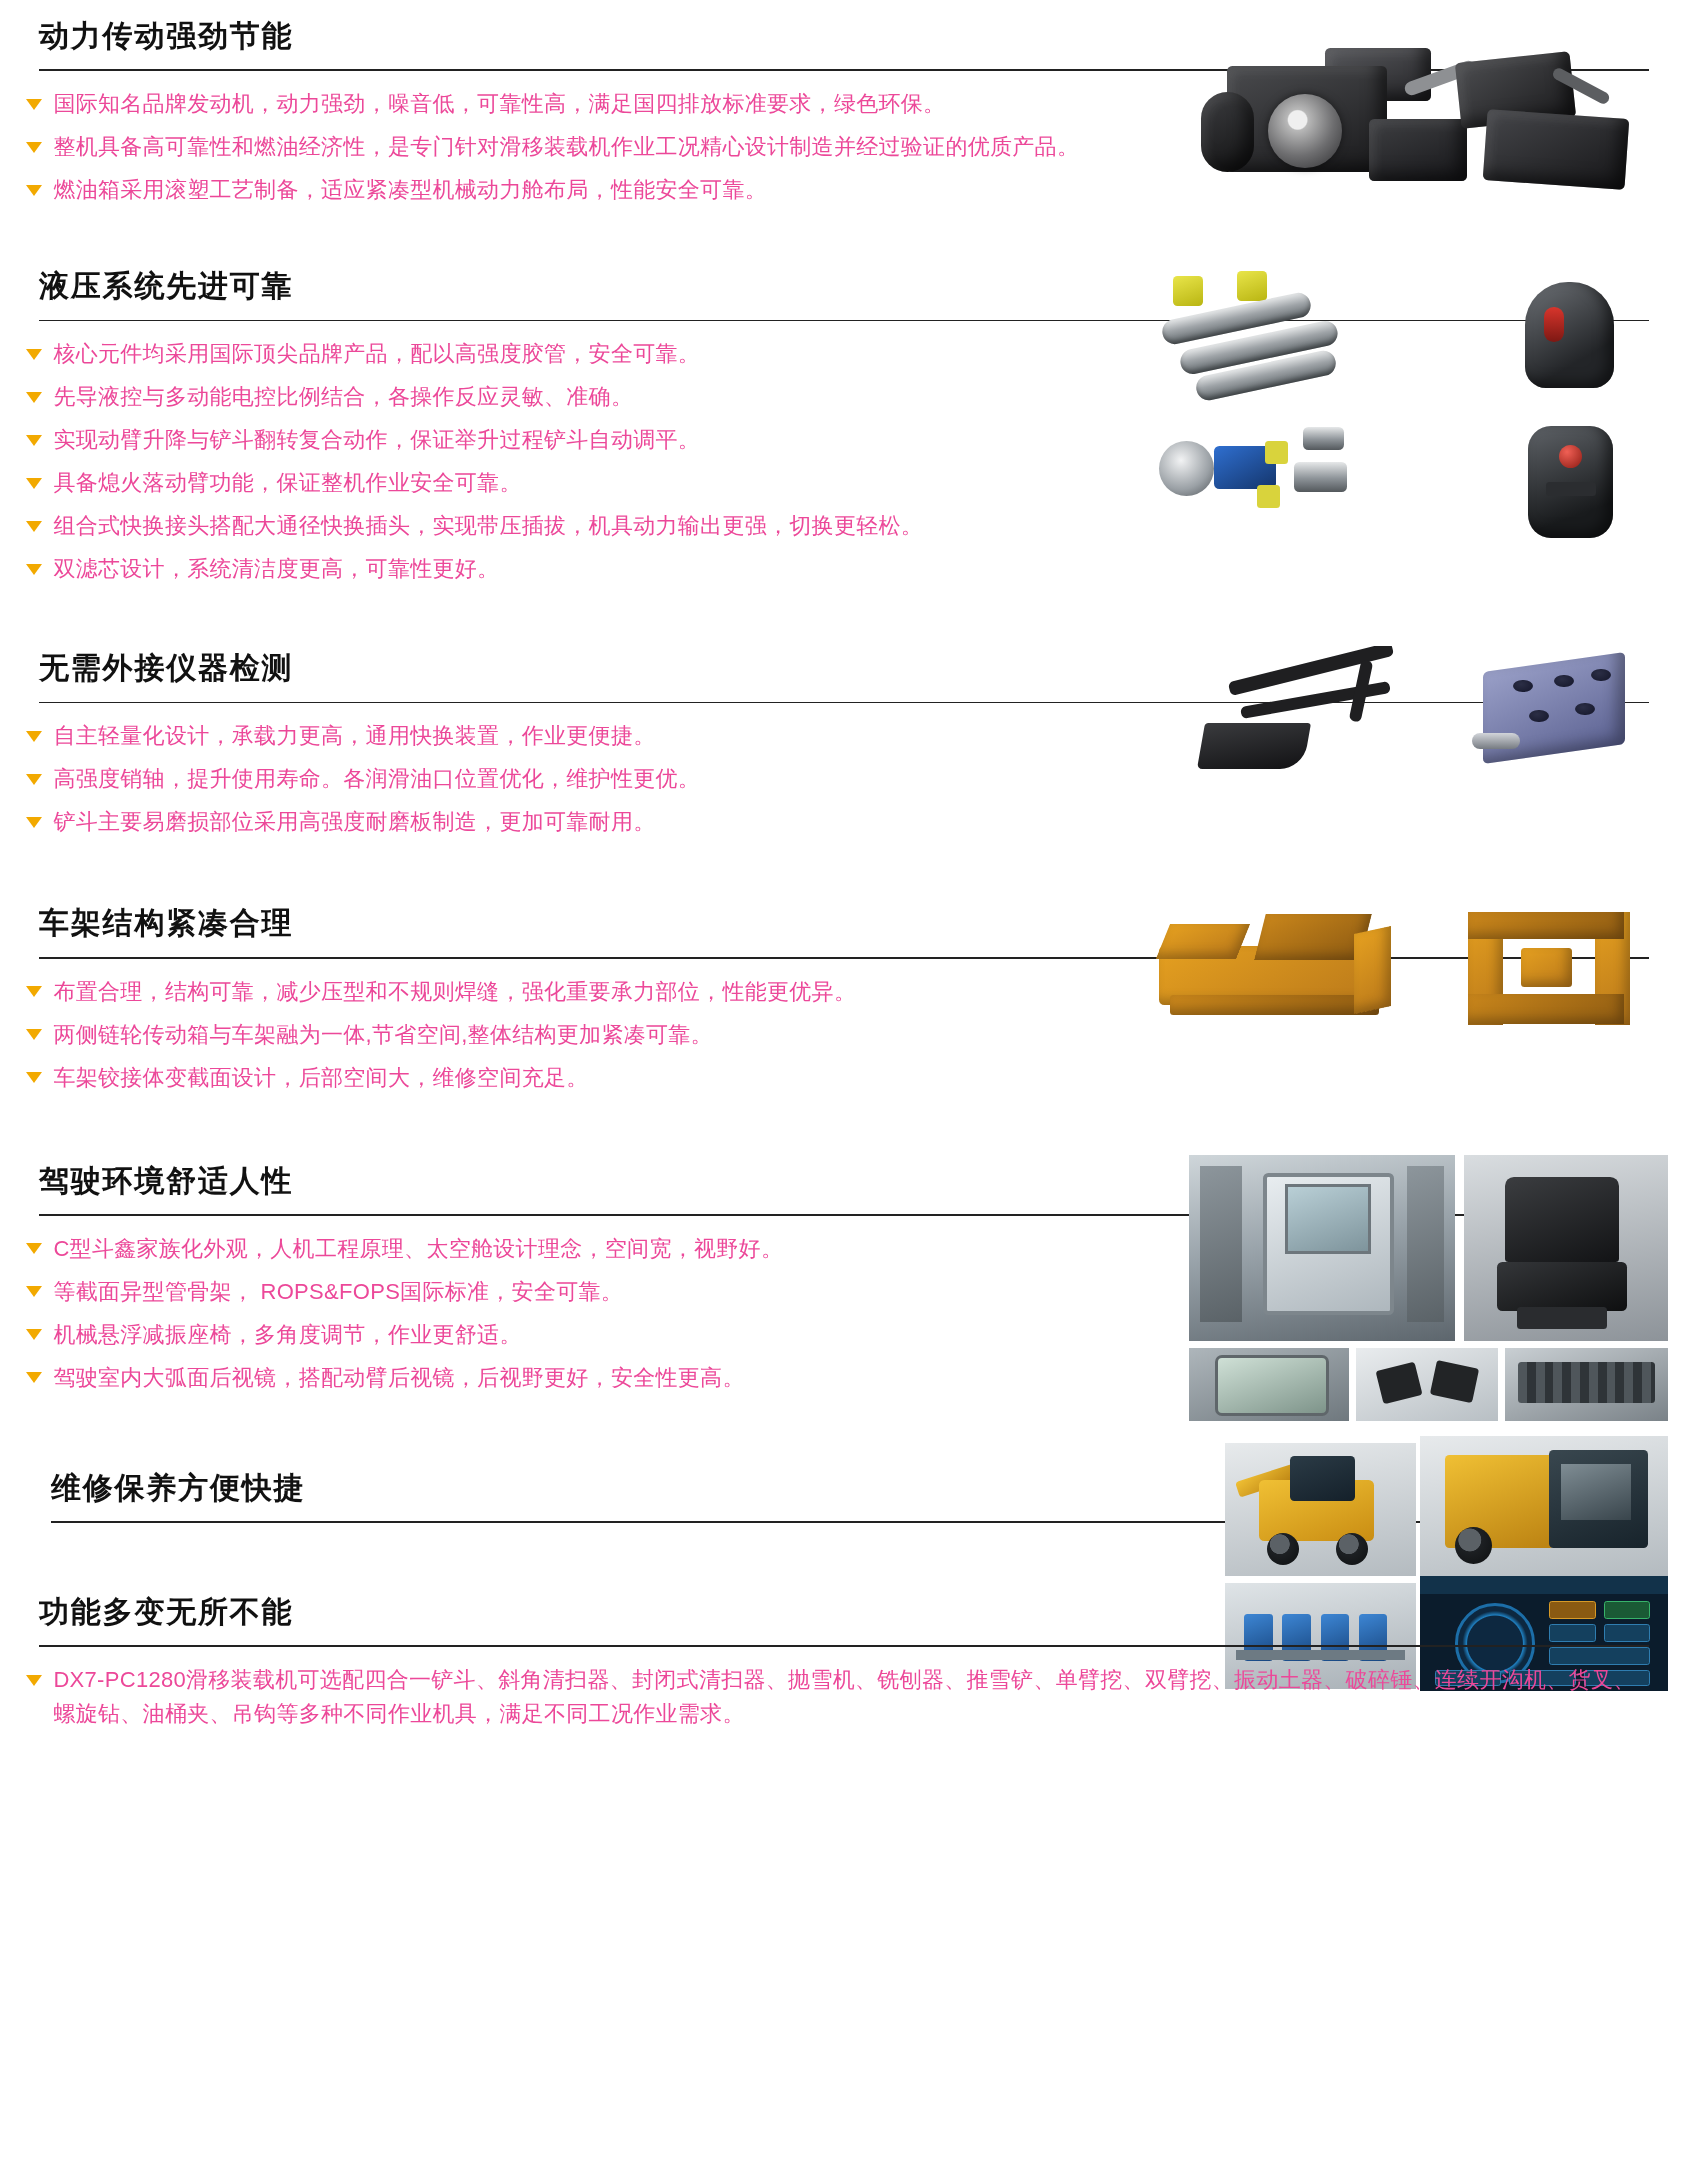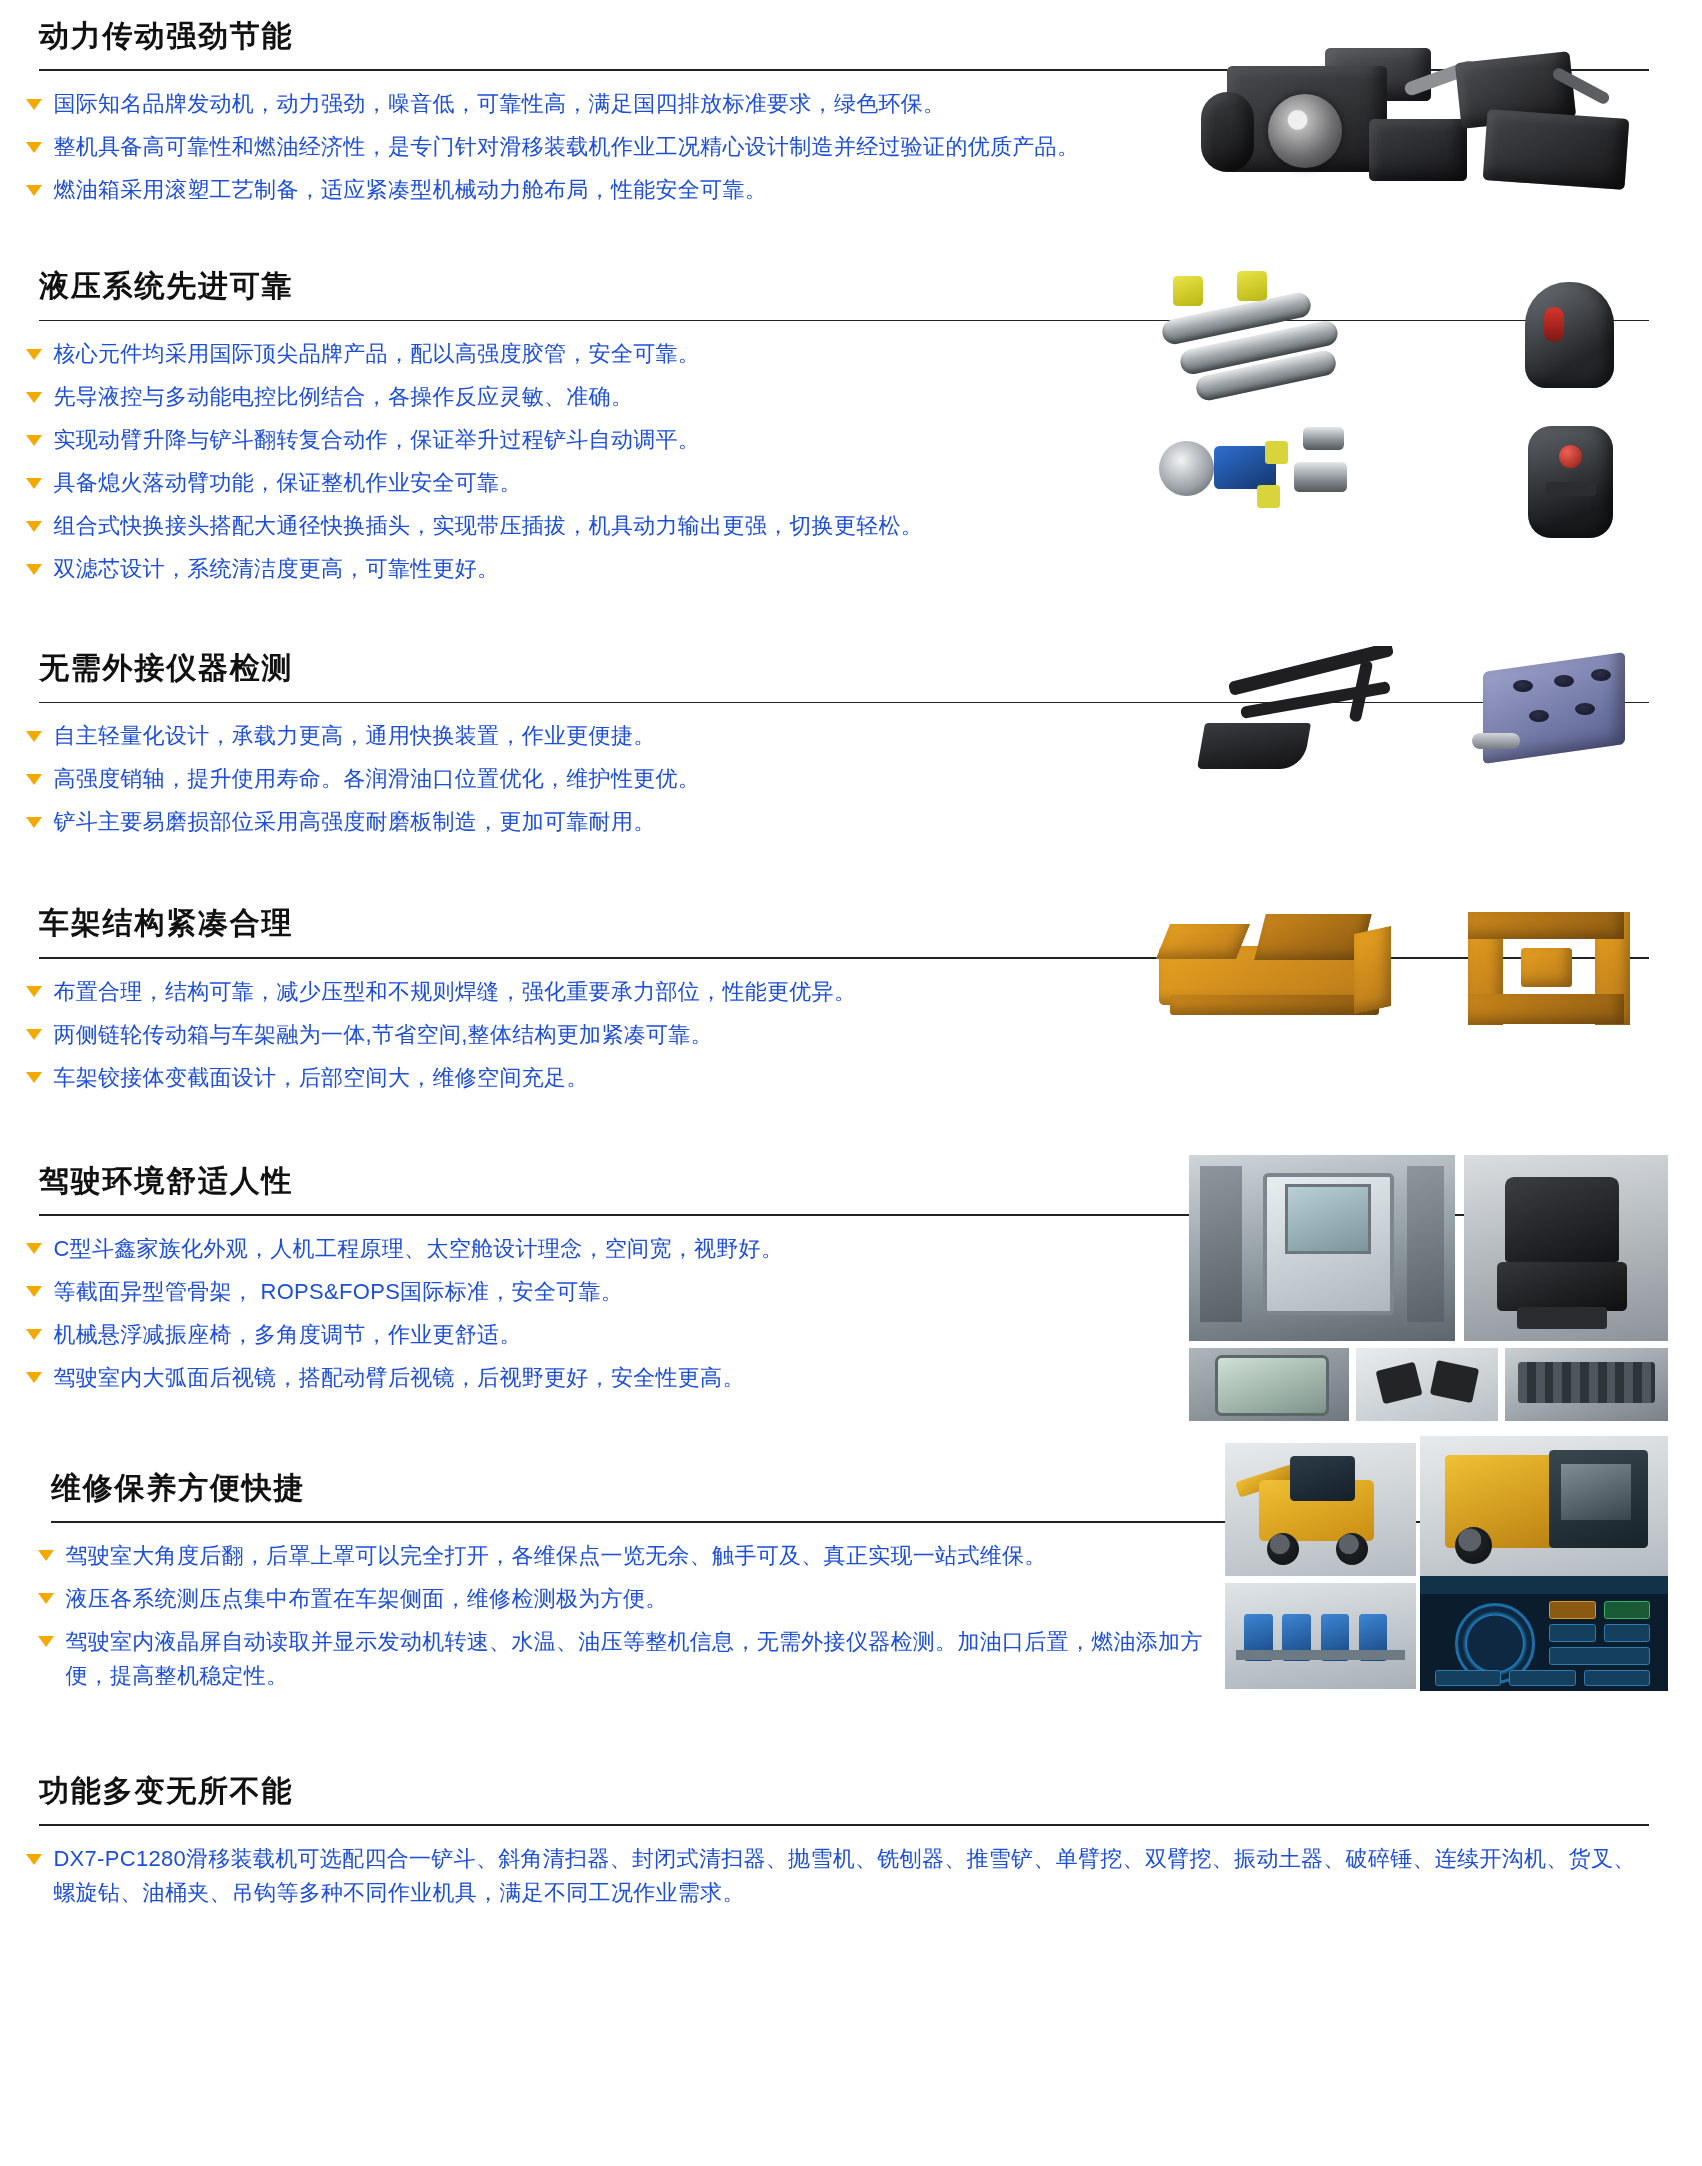--- a/index.html
+++ b/index.html
@@ -40,21 +40,21 @@
   }
   .bullets {
     margin: 0;
     padding: 16px 0 0 0;
     list-style: none;
   }
   .bullet {
     position: relative;
     font-size: 22px;
     line-height: 1.55;
-    color: #1d4ed8;
+    color: #ec4899;
     padding: 0 0 8.9px 41px;
     margin: 0 0 0 12.4px;
     max-width: 1179px;
     letter-spacing: 0.3px;
   }
   .bullet .tri {
     position: absolute;
     left: 14px;
     top: 11.5px;
     width: 0;
@@ -422,25 +422,20 @@
       </div>
       <div class="photo art dashphoto" style="left:316px; top:193px; width:163px; height:73px;">
         <div class="grill"></div>
       </div>
     </div>
   </div>
 
   <div class="section" style="padding-top:64px;padding-left:12px;">
     <h2 class="sec-title">维修保养方便快捷</h2>
     <div class="sec-rule"></div>
-    <ul class="bullets">
-      <li class="bullet"><span class="tri"></span><span>驾驶室大角度后翻，后罩上罩可以完全打开，各维保点一览无余、触手可及、真正实现一站式维保。</span></li>
-      <li class="bullet"><span class="tri"></span><span>液压各系统测压点集中布置在车架侧面，维修检测极为方便。</span></li>
-      <li class="bullet"><span class="tri"></span><span>驾驶室内液晶屏自动读取并显示发动机转速、水温、油压等整机信息，无需外接仪器检测。加油口后置，燃油添加方便，提高整机稳定性。</span></li>
-    </ul>
 
     <div class="media" style="right:34px; top:39px; width:443px; height:266px;">
       <div class="photo art loader" style="left:0; top:0; width:191px; height:133px;">
         <div class="arm2"></div>
         <div class="body"></div>
         <div class="cab"></div>
         <div class="wheel" style="left:22%;"></div>
         <div class="wheel" style="left:58%;"></div>
       </div>
       <div class="photo art loader" style="right:0; top:-7px; width:248px; height:140px;">

